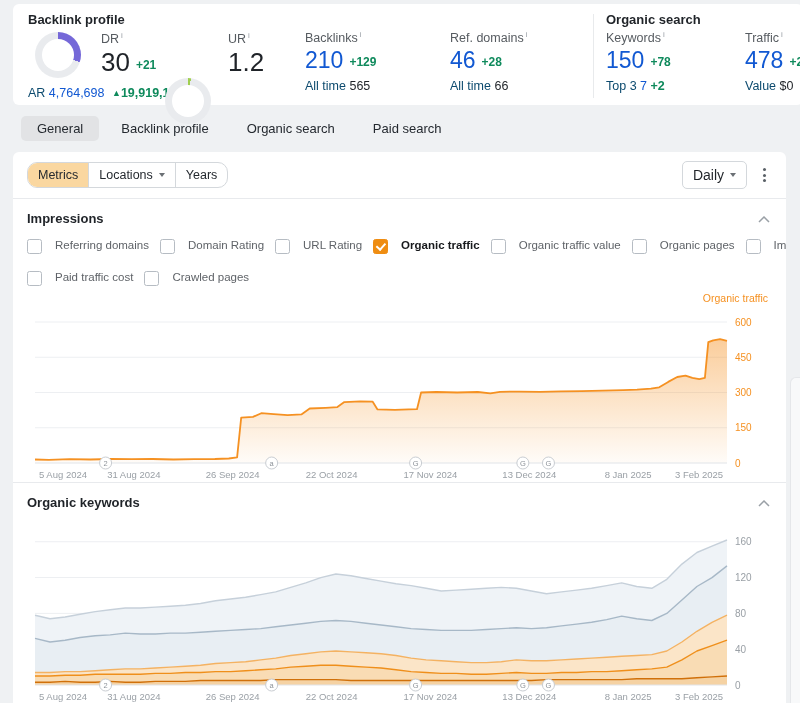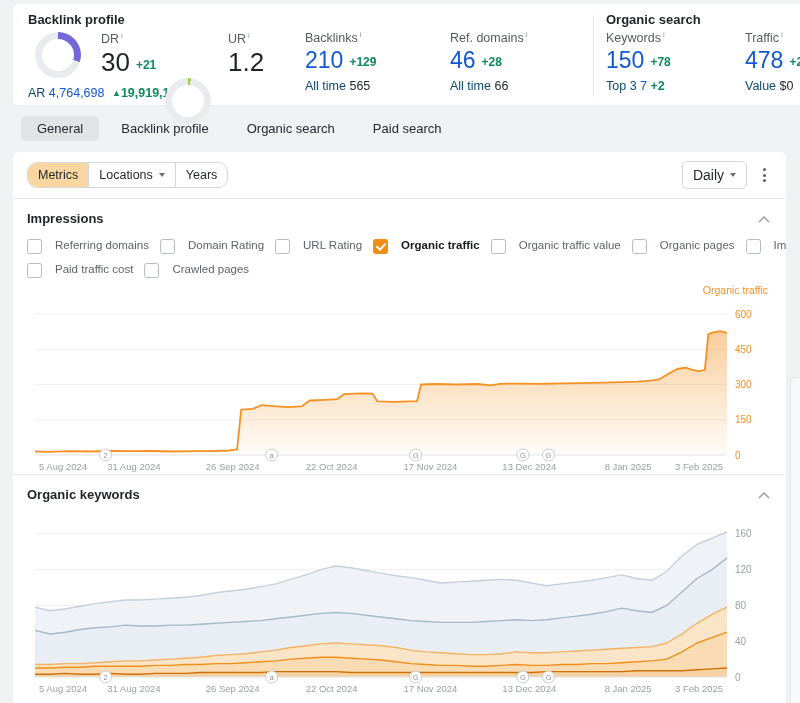--- a/index.html
+++ b/index.html
@@ -208,21 +208,21 @@
       <div class="cbitem">
           <span class="cb"></span>
           <span>Organic pages</span>
         </div>
       <div class="cbitem">
           <span class="cb"></span>
           <span>Impressions</span>
         </div>
 
     </div>
-    <div class="cbrow" style="margin-top:9px">
+    <div class="cbrow" style="margin-top:17px">
       <div class="cbitem">
           <span class="cb"></span>
           <span>Paid traffic cost</span>
         </div>
       <div class="cbitem">
           <span class="cb"></span>
           <span>Crawled pages</span>
         </div>
     </div>
     <svg id="chart1" class="chartbox" width="745" height="192">

